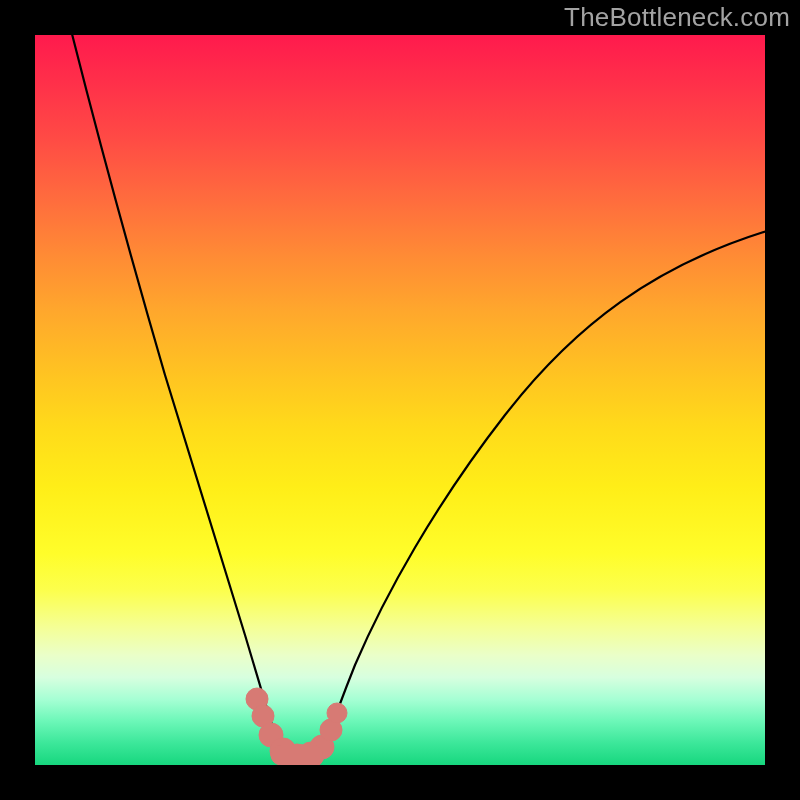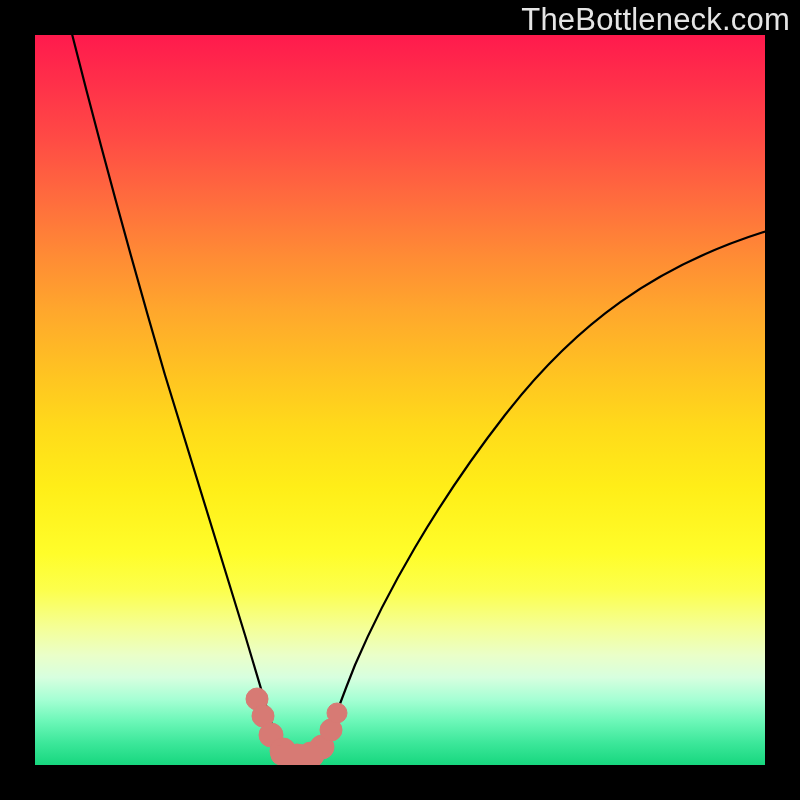--- a/index.html
+++ b/index.html
@@ -14,22 +14,22 @@
   .outer {
     width: 800px;
     height: 800px;
     background: #000;
     position: relative;
   }
   .watermark {
     position: absolute;
     top: 2px;
     right: 10px;
-    color: #e5e5e5;
-    font-size: 31px;
+    color: #a3a3a3;
+    font-size: 26px;
     font-weight: 500;
     letter-spacing: 0.2px;
     z-index: 50;
     user-select: none;
     text-align: center;
   }
   .plot-frame {
     position: absolute;
     left: 35px;
     top: 35px;

